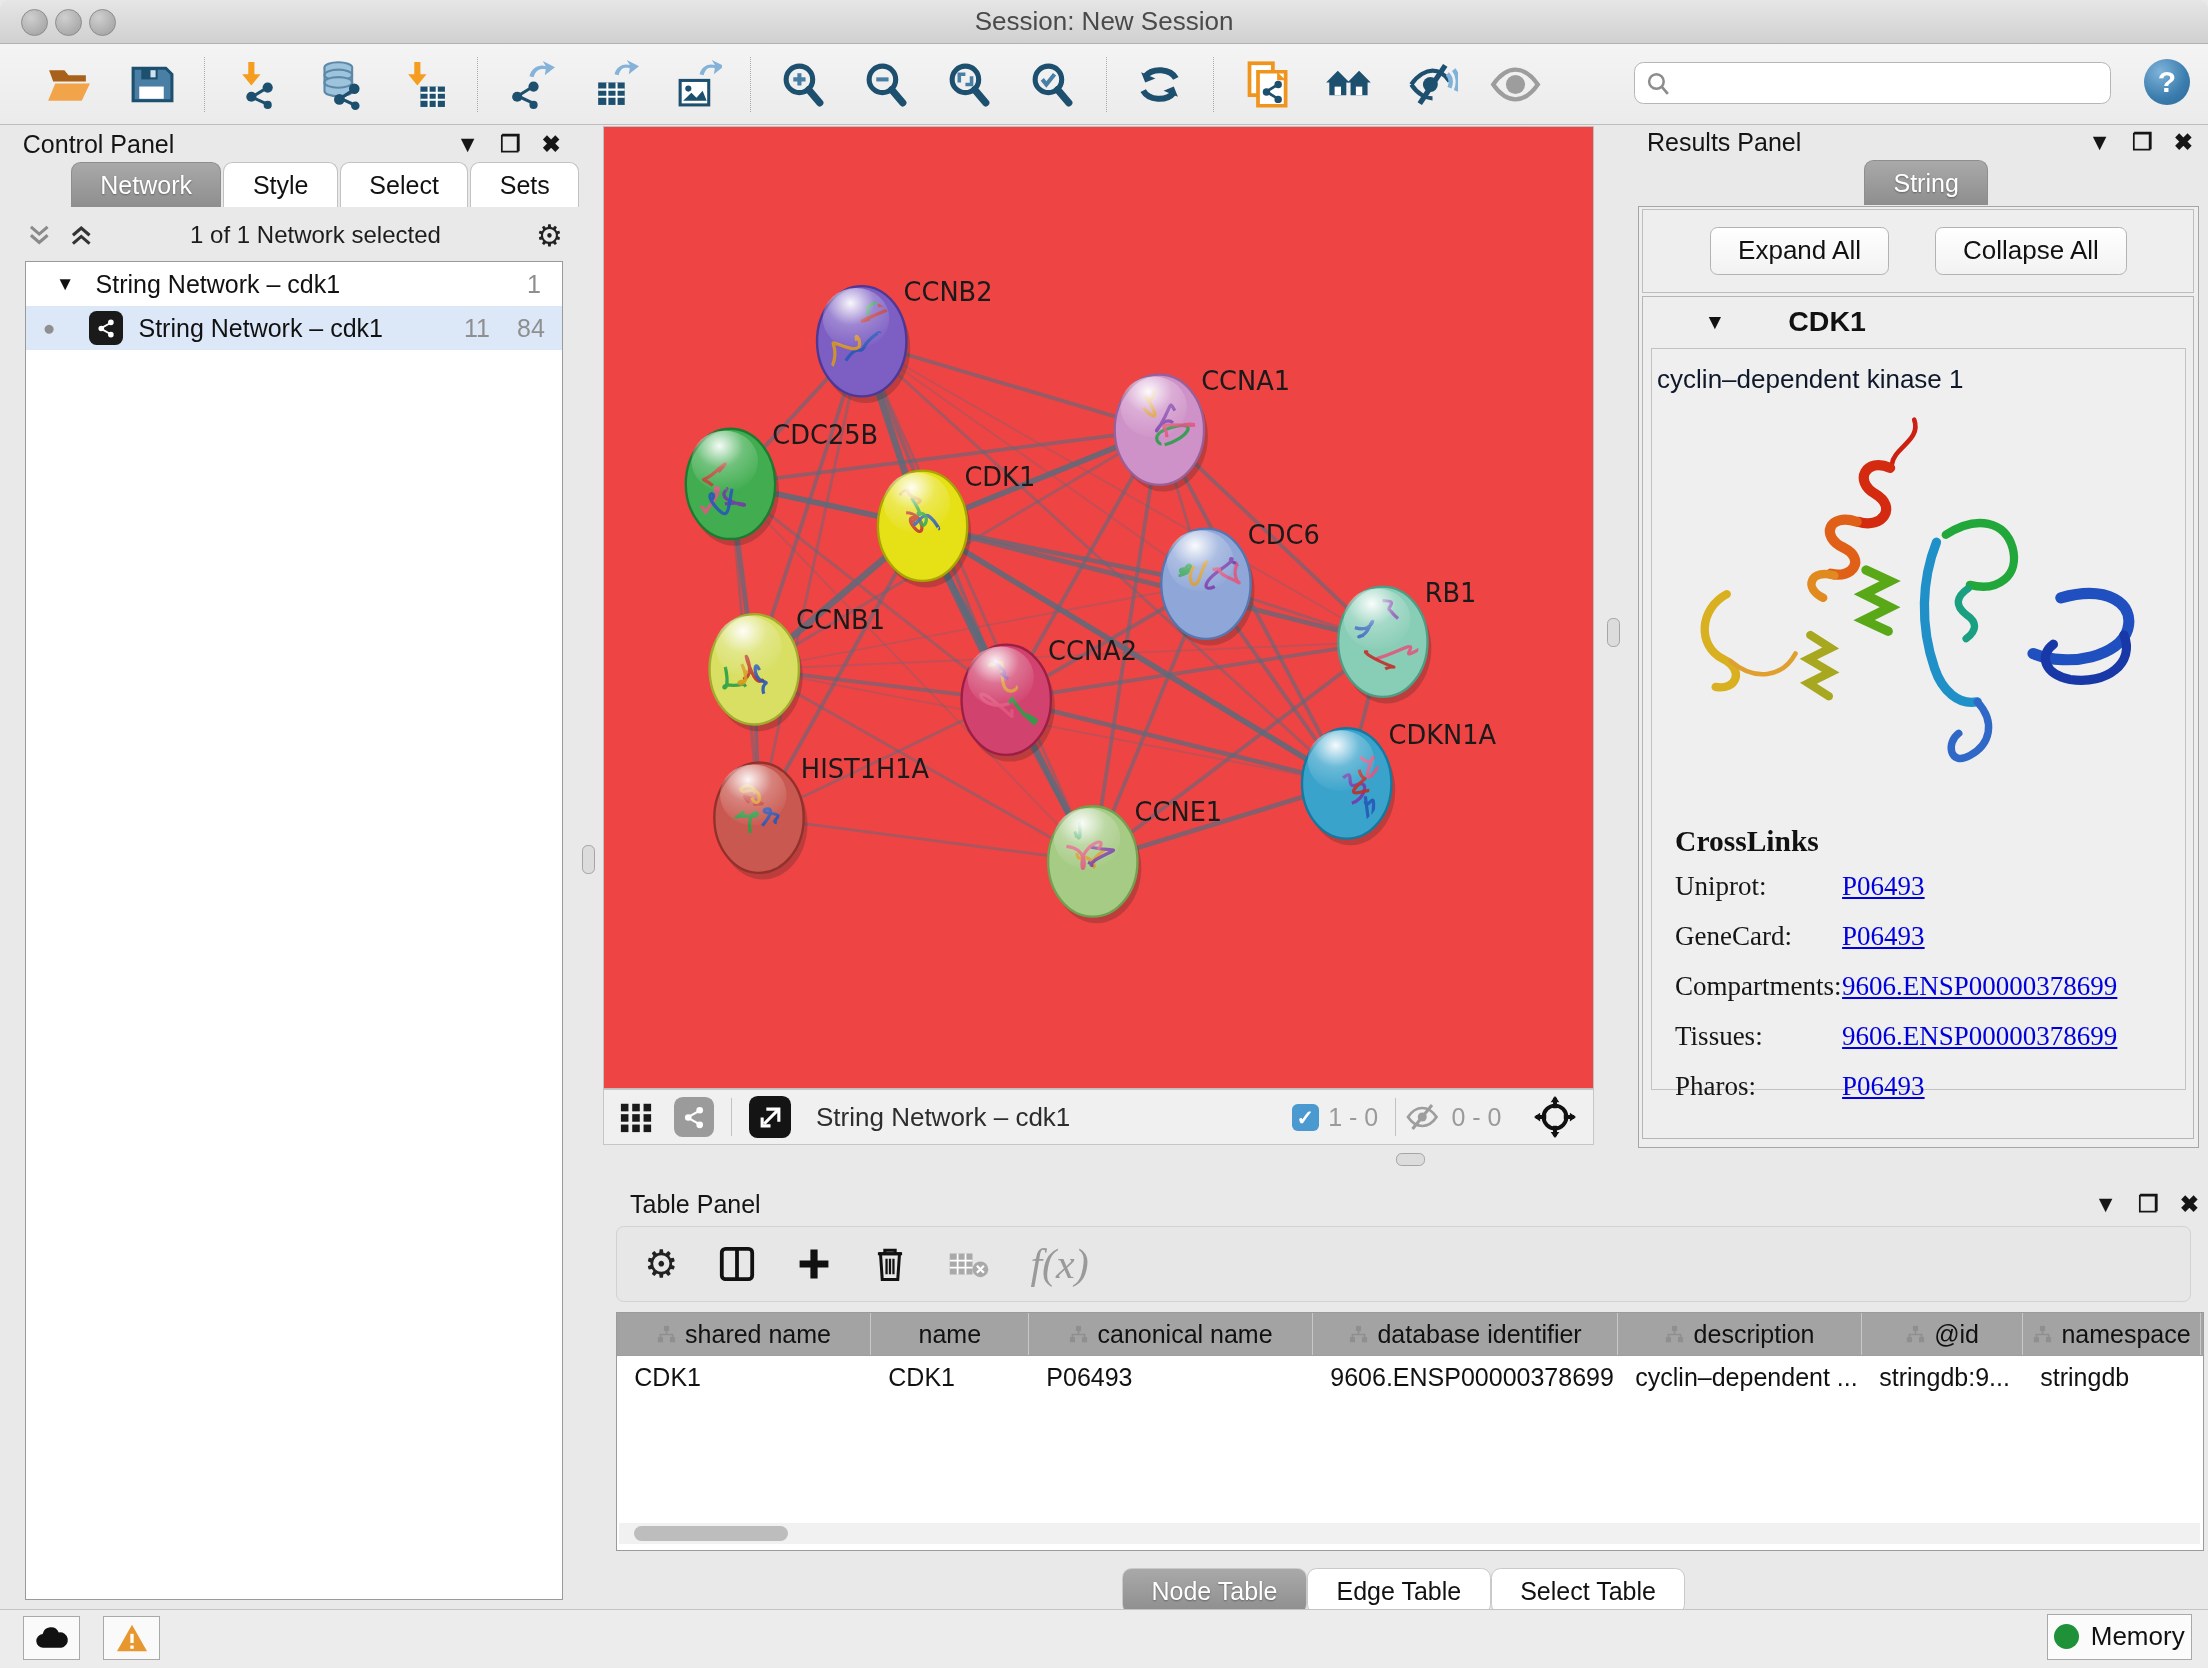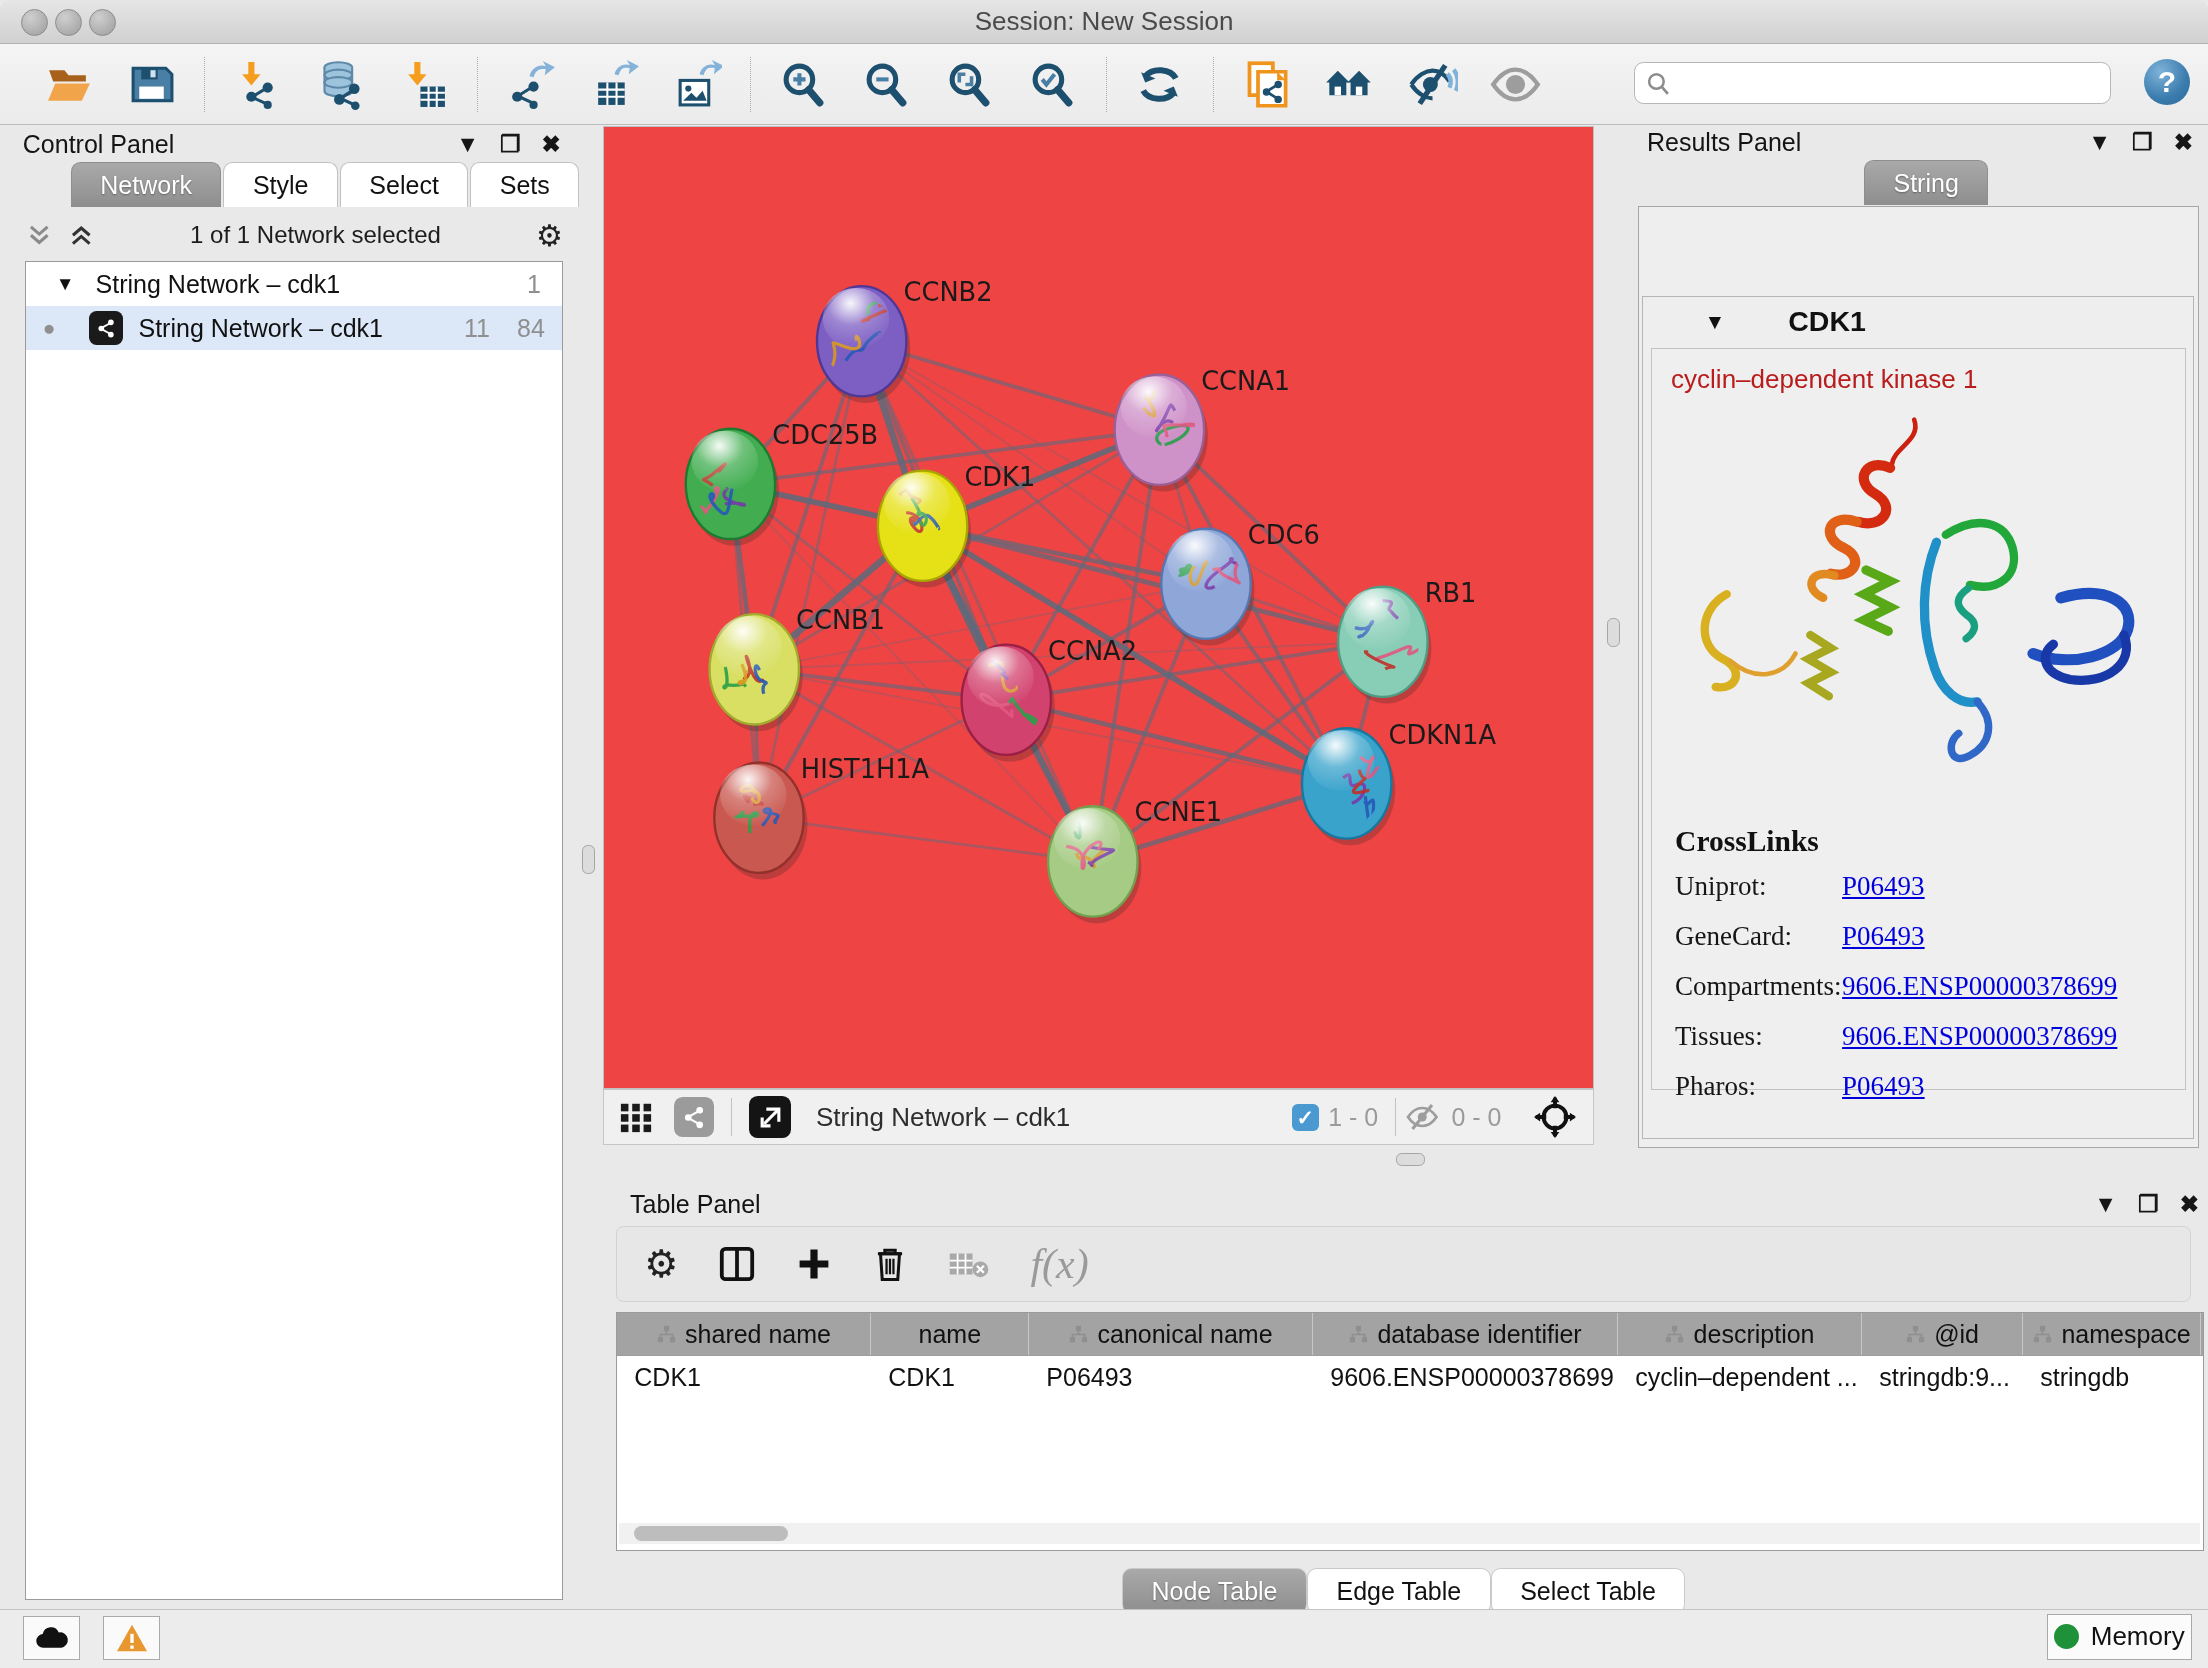--- a/index.html
+++ b/index.html
@@ -65,21 +65,21 @@
   .rp-box{position:absolute;left:5.7px;top:82px;width:561px;height:942px;border:1.9px solid #a6a6a6;
     background:#eeeeee;box-sizing:border-box;}
   .rp-btnrow{position:absolute;left:3.8px;top:1.9px;width:550px;height:82px;border:1px solid #bdbdbd;
     display:flex;align-items:center;justify-content:center;gap:46px;}
   .btn{background:linear-gradient(#ffffff,#f2f2f2);border:1px solid #b3b3b3;border-radius:7.6px;
     font-size:26px;padding:7.6px 27px;color:#111;}
   .gene-box{position:absolute;left:3.8px;top:89px;width:550px;height:841px;border:1px solid #b5b5b5;}
   .gene-head{height:49px;display:flex;align-items:center;font-size:28.5px;font-weight:bold;}
   .gene-body{position:absolute;left:7.6px;top:51px;width:533px;height:740px;border:1px solid #c2c2c2;
     background:#efefef;}
-  .gene-desc{font-size:26px;margin:15px 0 0 19px;color:#b91c1c;}
+  .gene-desc{font-size:26px;margin:15px 0 0 5px;color:#0f172a;}
   .xlinks{position:absolute;left:23px;top:476px;font-family:"Liberation Serif",serif;}
   .xl-head{font-size:29.5px;font-weight:bold;margin-bottom:13.3px;}
   .xl-row{display:flex;font-size:27px;margin-bottom:19px;}
   .xl-label{width:167px;color:#161616;}
   .xl-row a{color:#0000dd;text-decoration:underline;}
   
   .table-panel{position:absolute;left:603px;top:1184px;width:1605px;height:439px;}
   .tp-head{position:absolute;left:27px;top:5.7px;width:1569px;display:flex;justify-content:space-between;}
   .tp-toolbar{position:absolute;left:13.3px;top:42px;width:1575px;height:76px;background:#e7e7e7;
     border:1px solid #d2d2d2;border-radius:7.6px;display:flex;align-items:center;gap:40px;padding-left:27px;box-sizing:border-box;}
@@ -623,20 +623,24 @@
       <span class="winctl">
         <span>▼</span>
         <span>❐</span>
         <span>✖</span>
       </span>
     </div>
     <div class="rp-tab">
       <span class="tab sel" style="display:inline-block">String</span>
     </div>
     <div class="rp-box">
+      <div class="rp-btnrow">
+        <button class="btn">Expand All</button>
+        <button class="btn">Collapse All</button>
+      </div>
       <div class="gene-box">
         <div class="gene-head">
           <span style="margin-left:61px;font-size:21px">▼</span>
           <span style="margin-left:63px">CDK1</span>
         </div>
         <div class="gene-body">
           <div class="gene-desc">cyclin–dependent kinase 1</div>
 
           <svg width="504" height="399" viewBox="0 0 530 430" style="margin:7.6px 0 0 13.3px">
             <g fill="none" stroke-linecap="round">

